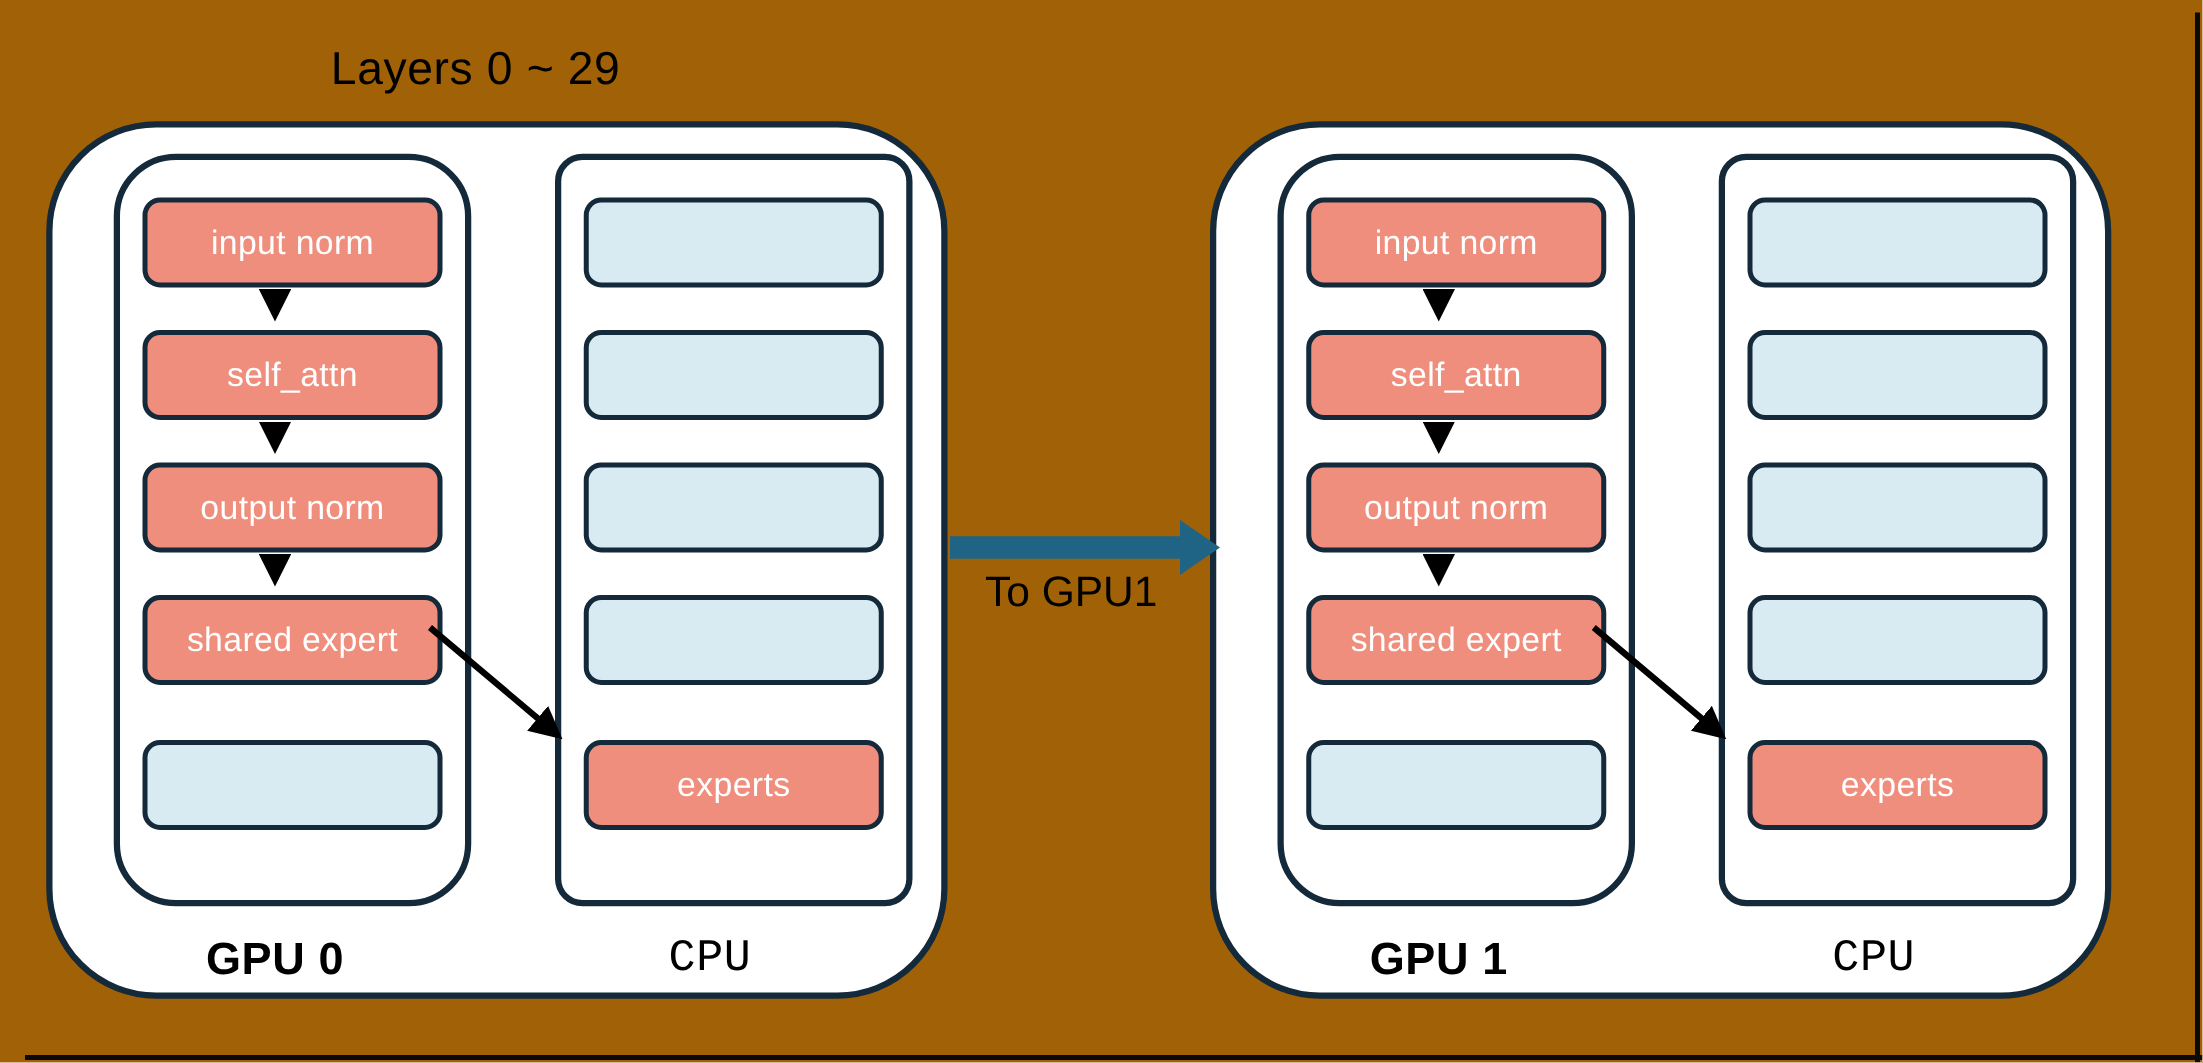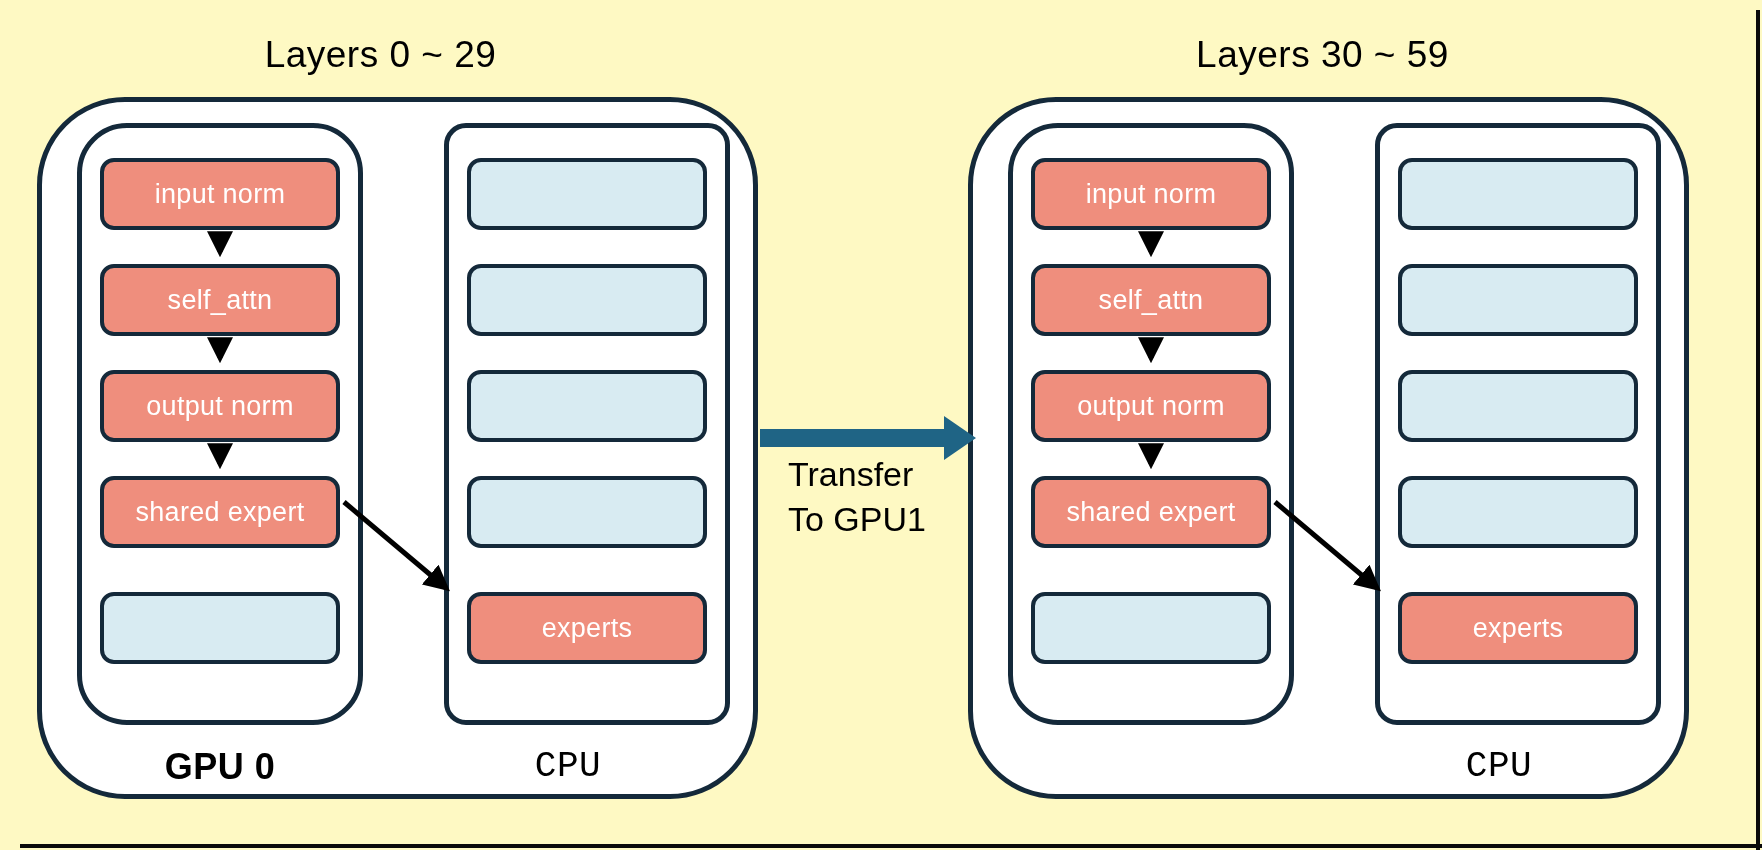--- a/index.html
+++ b/index.html
@@ -1,17 +1,17 @@
 <!DOCTYPE html>
 <html><head>
 <meta charset="utf-8">
 <style>
   html,body{margin:0;padding:0;background:#fff;}
   .canvas{
-    position:relative;width:1762px;height:850px;background:#fef9c3;overflow:hidden;
+    position:relative;width:1762px;height:850px;background:#a16207;overflow:hidden;
     font-family:"Liberation Sans", sans-serif;
   }
   
   .frame-bottom{position:absolute;left:20px;top:844px;width:1742px;height:4px;background:#0a0a0a;}
   .frame-right{position:absolute;left:1756px;top:10px;width:4px;height:840px;background:#0a0a0a;}
 
   .group-title{
     position:absolute;top:34px;width:721px;height:46px;
     text-align:center;font-size:37px;font-weight:500;color:#000;letter-spacing:.5px;
   }
@@ -22,21 +22,21 @@
     position:absolute;top:97px;width:721px;height:702px;
     border:5px solid #14293A;border-radius:88px;background:#fff;box-sizing:border-box;
   }
   .group-left{left:37px;}
   .group-right{left:968px;}
 
   .col{
     position:absolute;top:21px;width:286px;height:602px;
     border:5px solid #14293A;border-radius:50px;background:#fff;box-sizing:border-box;
   }
-  .col-gpu{left:35px;}
+  .col-gpu{left:49px;}
   .col-cpu{left:402px;border-radius:22px;}
 
   .slot{
     position:absolute;left:18px;width:240px;height:72px;
     border:4px solid #14293A;border-radius:14px;box-sizing:border-box;
     display:flex;align-items:center;justify-content:center;
     font-size:27px;color:#ffffff;letter-spacing:.3px;
   }
   .slot.module{background:#EF8E7D;}
   .slot.empty{background:#D8EBF2;}
@@ -56,21 +56,20 @@
     font-size:34px;line-height:45px;color:#000;
   }
   .transfer-text span{display:block;}
 </style>
 </head>
 <body>
 
 <div class="canvas">
 
   <div class="group-title title-left">Layers 0 ~ 29</div>
-  <div class="group-title title-right">Layers 30 ~ 59</div>
 
   <div class="group group-left">
     <div class="col col-gpu">
       <div class="slot module r0">input norm</div>
       <div class="slot module r1">self_attn</div>
       <div class="slot module r2">output norm</div>
       <div class="slot module r3">shared expert</div>
       <div class="slot empty r4"></div>
     </div>
     <div class="col col-cpu">
@@ -92,20 +91,21 @@
       <div class="slot module r3">shared expert</div>
       <div class="slot empty r4"></div>
     </div>
     <div class="col col-cpu">
       <div class="slot empty r0"></div>
       <div class="slot empty r1"></div>
       <div class="slot empty r2"></div>
       <div class="slot empty r3"></div>
       <div class="slot module r4">experts</div>
     </div>
+    <div class="dev-label dev-label-gpu">GPU 1</div>
     <div class="dev-label dev-label-cpu">CPU</div>
   </div>
 
   <svg class="arrow-layer" width="1762" height="850" viewBox="0 0 1762 850">
     <defs>
       <marker id="ah" markerUnits="strokeWidth" markerWidth="5.2" markerHeight="5.2" viewBox="0 0 10 10" refX="8" refY="5" orient="auto">
         <path d="M0,0 L10,5 L0,10 Z" fill="#000"></path>
       </marker>
     </defs>
 
@@ -118,19 +118,18 @@
     <line x1="1151" y1="232" x2="1151" y2="252" stroke="#000" stroke-width="5" marker-end="url(#ah)"></line>
     <line x1="1151" y1="338" x2="1151" y2="358" stroke="#000" stroke-width="5" marker-end="url(#ah)"></line>
     <line x1="1151" y1="444" x2="1151" y2="464" stroke="#000" stroke-width="5" marker-end="url(#ah)"></line>
 
     <line x1="1275" y1="502" x2="1377" y2="588" stroke="#000" stroke-width="5" marker-end="url(#ah)"></line>
 
     <path d="M760,429 H944 V416 L976,438 L944,460 V447 H760 Z" fill="#1F6485"></path>
   </svg>
 
   <div class="transfer-text">
-    <span>Transfer</span>
     <span>To GPU1</span>
   </div>
 
   <div class="frame-bottom"></div>
   <div class="frame-right"></div>
 </div>
 
 </body></html>

